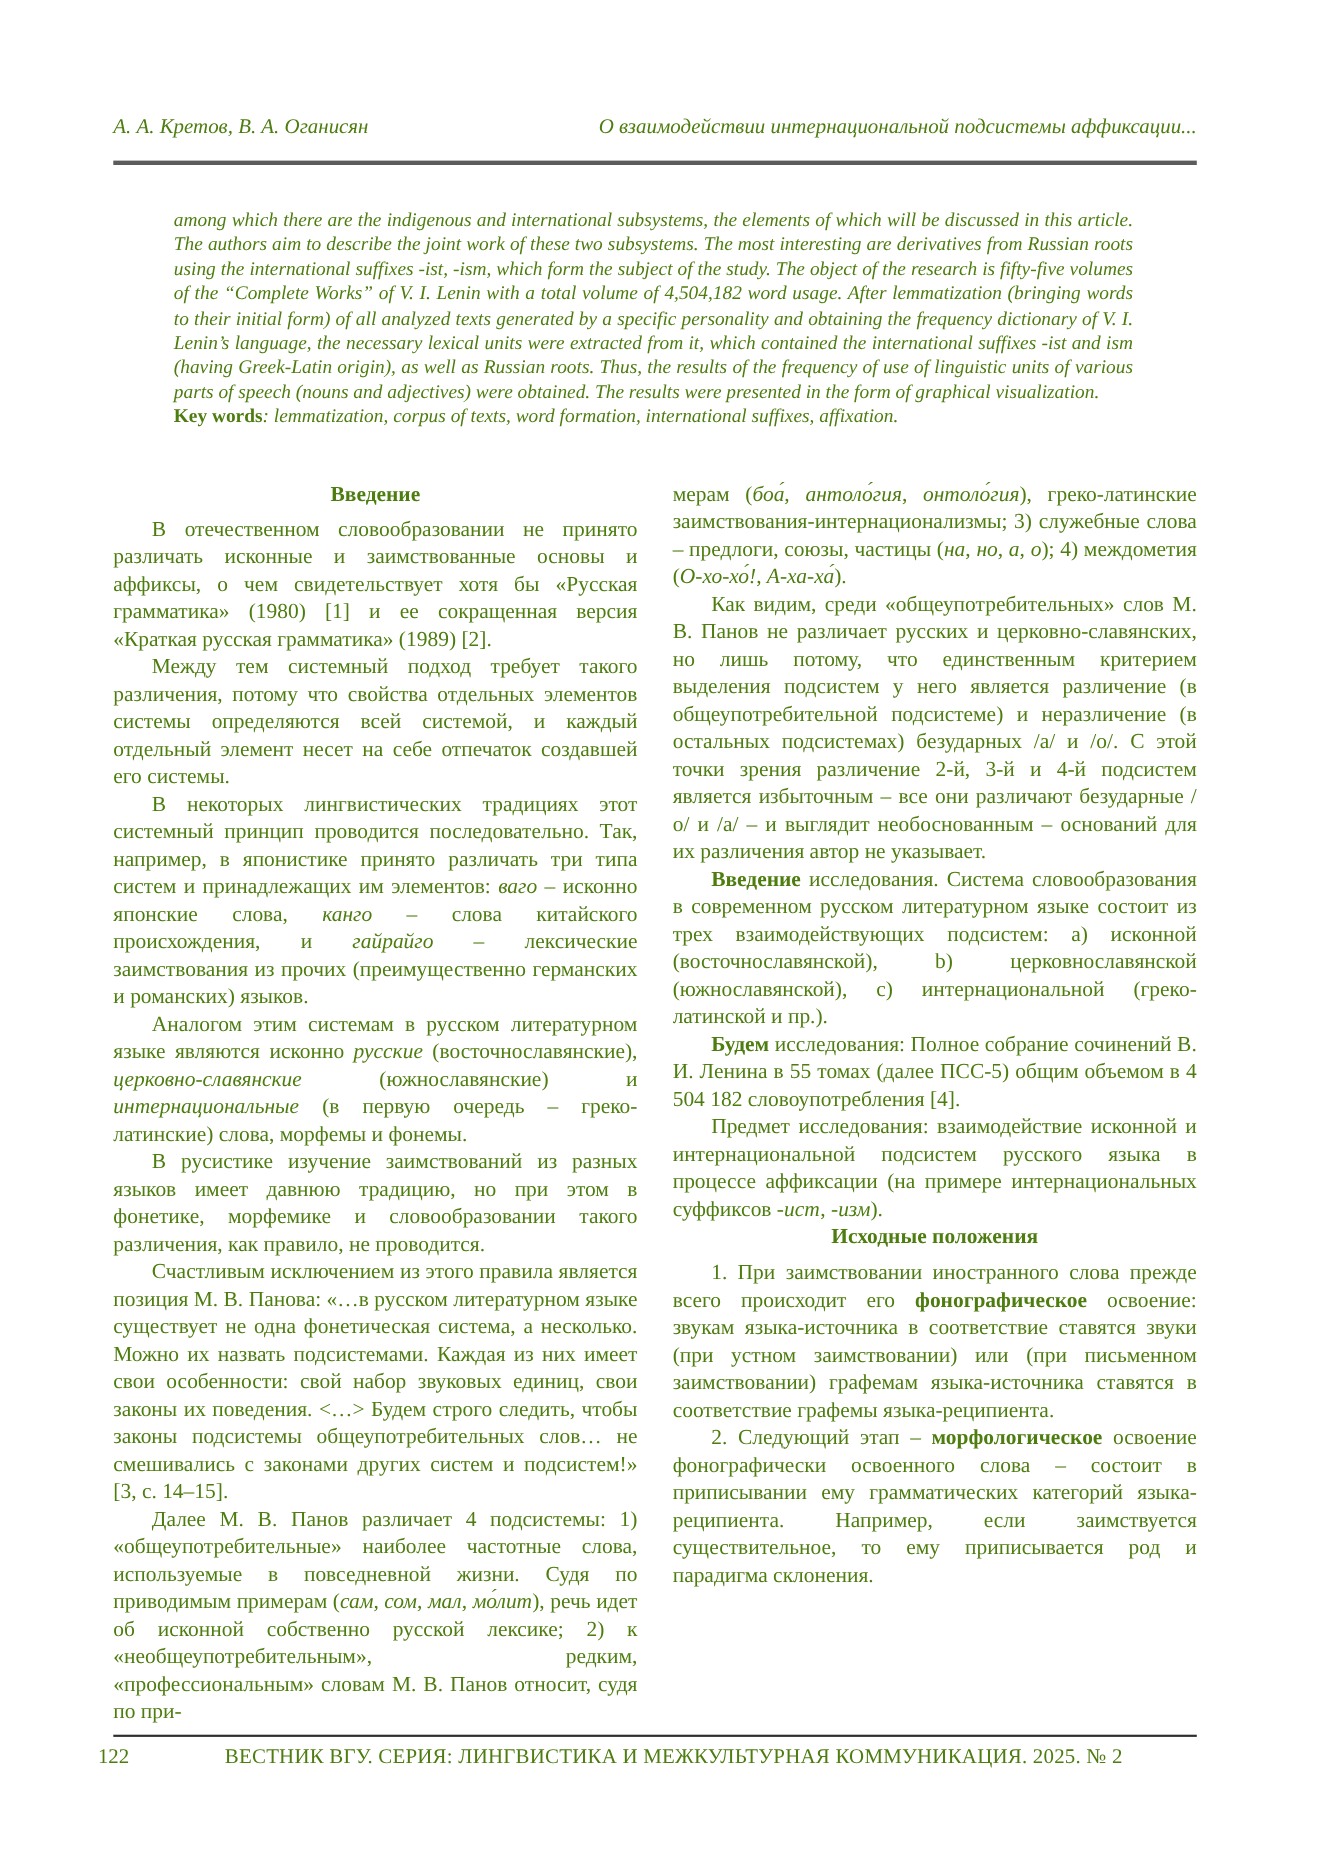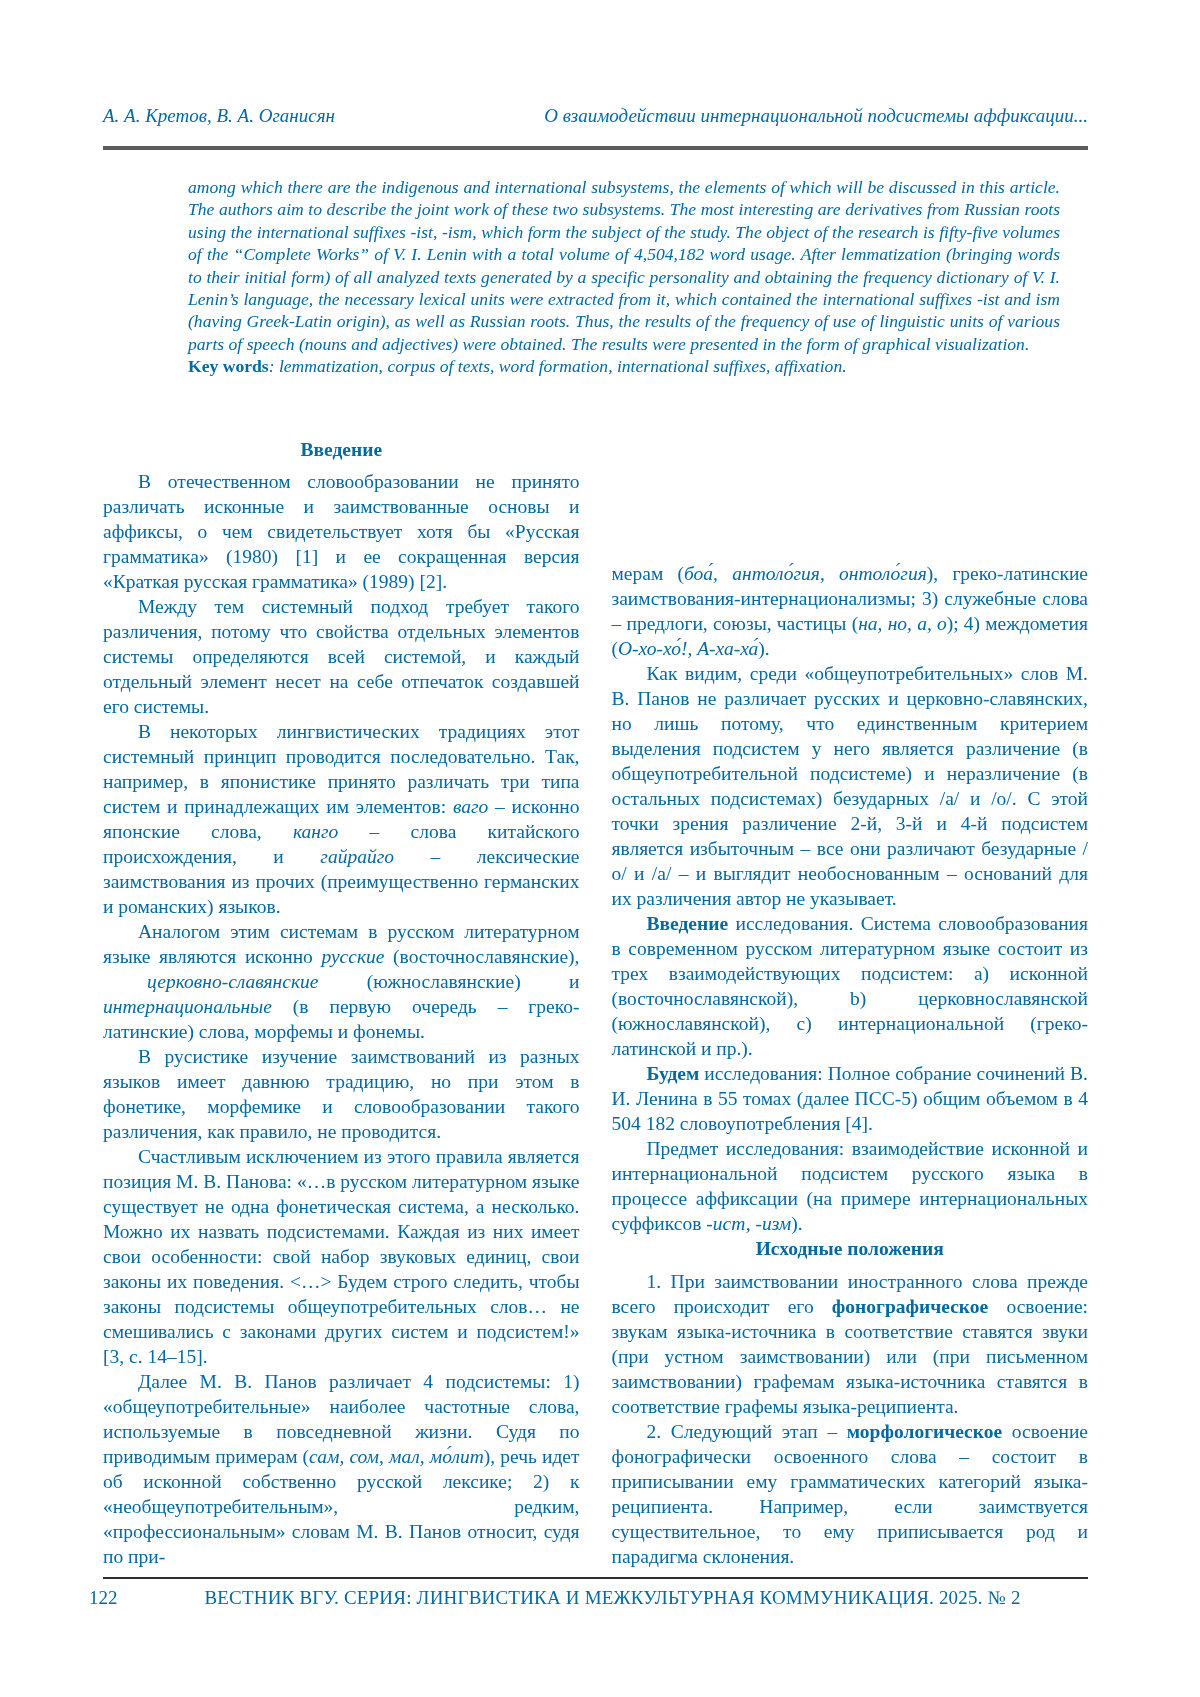--- a/index.html
+++ b/index.html
@@ -1,33 +1,33 @@
 <!DOCTYPE html>
 <html><head>
 <meta charset="utf-8">
 <style>
   html,body{margin:0;padding:0;background:#ffffff;}
   .page{
     position:relative;width:1200px;height:1697px;margin:0 auto;background:#ffffff;
-    font-family:"Liberation Serif","DejaVu Serif",serif;color:#0369a1;overflow:hidden;
+    font-family:"Liberation Serif","DejaVu Serif",serif;color:#4d7c0f;overflow:hidden;
   }
   .header{
     position:absolute;left:103px;width:985px;top:105px;
     display:flex;justify-content:space-between;align-items:baseline;
     font-style:italic;font-size:19px;line-height:22px;white-space:nowrap;
   }
   .header-rule{position:absolute;left:103px;width:985px;top:146px;height:4px;background:#5c5c5c;}
   .abstract-wrap{
-    position:absolute;left:158px;width:872px;top:176px;
-    font-size:17.6px;line-height:22.4px;text-align:justify;margin-left:30px;
+    position:absolute;left:158px;width:872px;top:188px;
+    font-size:17.6px;line-height:22.4px;text-align:justify;
   }
   .abstract-text{font-style:italic;}
   .keywords{font-style:italic;}
   .kw-label{font-weight:bold;font-style:normal;}
-  .columns{position:absolute;left:103px;top:437px;width:985px;display:flex;gap:32px;align-items:flex-end;}
+  .columns{position:absolute;left:103px;top:437px;width:985px;display:flex;gap:32px;}
   .col{
     width:482px;font-size:19.5px;line-height:25px;text-align:justify;
     hyphens:auto;-webkit-hyphens:auto;
   }
   .para{text-indent:35px;}
   .para.noindent{text-indent:0;}
   .col-heading{font-weight:bold;text-align:center;text-indent:0;margin:0 0 7px 0;}
   .col-heading:not(:first-child){margin-bottom:8px;}
   .footer-rule{position:absolute;left:103px;width:985px;top:1577px;height:2px;background:#2e2e2e;}
   .footer{
@@ -52,21 +52,21 @@
     <div class="abstract-text">among which there are the indigenous and international subsystems, the elements of which will be discussed in this article. The authors aim to describe the joint work of these two subsystems. The most interesting are derivatives from Russian roots using the international suffixes -ist, -ism, which form the subject of the study. The object of the research is fifty-five volumes of the “Complete Works” of V. I. Lenin with a total volume of 4,504,182 word usage. After lemmatization (bringing words to their initial form) of all analyzed texts generated by a specific personality and obtaining the frequency dictionary of V. I. Lenin’s language, the necessary lexical units were extracted from it, which contained the international suffixes -ist and ism (having Greek-Latin origin), as well as Russian roots. Thus, the results of the frequency of use of linguistic units of various parts of speech (nouns and adjectives) were obtained. The results were presented in the form of graphical visualization.</div>
     <div class="keywords"><span class="kw-label">Key words</span><span class="kw-body">: lemmatization, corpus of texts, word formation, international suffixes, affixation.</span></div>
   </div>
 
   <div class="columns" lang="ru">
     <div class="col">
         <div class="col-heading">Введение</div>
         <div class="para">В отечественном словообразовании не принято различать исконные и заимствованные основы и аффиксы, о чем свидетельствует хотя бы «Русская грамматика» (1980) [1] и ее сокращенная версия «Краткая русская грамматика» (1989) [2].</div>
         <div class="para">Между тем системный подход требует такого различения, потому что свойства отдельных элементов системы определяются всей системой, и каждый отдельный элемент несет на себе отпечаток создавшей его системы.</div>
         <div class="para">В некоторых лингвистических традициях этот системный принцип проводится последовательно. Так, например, в японистике принято различать три типа систем и принадлежащих им элементов: <span style="font-style: italic;">ваго</span> – исконно японские слова, <span style="font-style: italic;">канго</span> – слова китайского происхождения, и <span style="font-style: italic;">гайрайго</span> – лексические заимствования из прочих (преимущественно германских и романских) языков.</div>
-        <div class="para">Аналогом этим системам в русском литературном языке являются исконно <span style="font-style: italic;">русские</span> (восточнославянские), <span style="font-style: italic; margin-left: 44px;">церковно-славянские</span> (южнославянские) и <span style="font-style: italic;">интернациональные</span> (в первую очередь – греко-латинские) слова, морфемы и фонемы.</div>
+        <div class="para">Аналогом этим системам в русском литературном языке являются исконно <span style="font-style: italic;">русские</span> (восточнославянские), <span style="font-style: italic;">церковно-славянские</span> (южнославянские) и <span style="font-style: italic;">интернациональные</span> (в первую очередь – греко-латинские) слова, морфемы и фонемы.</div>
         <div class="para">В русистике изучение заимствований из разных языков имеет давнюю традицию, но при этом в фонетике, морфемике и словообразовании такого различения, как правило, не проводится.</div>
         <div class="para">Счастливым исключением из этого правила является позиция М. В. Панова: «…в русском литературном языке существует не одна фонетическая система, а несколько. Можно их назвать подсистемами. Каждая из них имеет свои особенности: свой набор звуковых единиц, свои законы их поведения. &lt;…&gt; Будем строго следить, чтобы законы подсистемы общеупотребительных слов… не смешивались с законами других систем и подсистем!» [3, с. 14–15].</div>
         <div class="para">Далее М. В. Панов различает 4 подсистемы: 1) «общеупотребительные» наиболее частотные слова, используемые в повседневной жизни. Судя по приводимым примерам (<span style="font-style: italic;">сам, сом, мал, мо́лит</span>), речь идет об исконной собственно русской лексике; 2) к «необщеупотребительным», редким, «профессиональным» словам М. В. Панов относит, судя по при-</div>
       </div>
     <div class="col">
         <div class="para noindent">мерам (<span style="font-style: italic;">боа́, антоло́гия, онтоло́гия</span>), греко-латинские заимствования-интернационализмы; 3) служебные слова – предлоги, союзы, частицы (<span style="font-style: italic;">на, но, а, о</span>); 4) междометия (<span style="font-style: italic;">О-хо-хо́!, А-ха-ха́</span>).</div>
         <div class="para">Как видим, среди «общеупотребительных» слов М. В. Панов не различает русских и церковно-славянских, но лишь потому, что единственным критерием выделения подсистем у него является различение (в общеупотребительной подсистеме) и неразличение (в остальных подсистемах) безударных /а/ и /о/. С этой точки зрения различение 2-й, 3-й и 4-й подсистем является избыточным – все они различают безударные /о/ и /а/ – и выглядит необоснованным – оснований для их различения автор не указывает.</div>
         <div class="para"><span style="font-weight: bold;">Введение</span> исследования. Система словообразования в современном русском литературном языке состоит из трех взаимодействующих подсистем: а) исконной (восточнославянской), b) церковнославянской (южнославянской), c) интернациональной (греко-латинской и пр.).</div>
         <div class="para"><span style="font-weight: bold;">Будем</span> исследования: Полное собрание сочинений В. И. Ленина в 55 томах (далее ПСС-5) общим объемом в 4 504 182 словоупотребления [4].</div>
         <div class="para"><span style="font-weight: normal;">Предмет</span> исследования: взаимодействие исконной и интернациональной подсистем русского языка в процессе аффиксации (на примере интернациональных суффиксов <span style="font-style: italic;">-ист, -изм</span>).</div>

